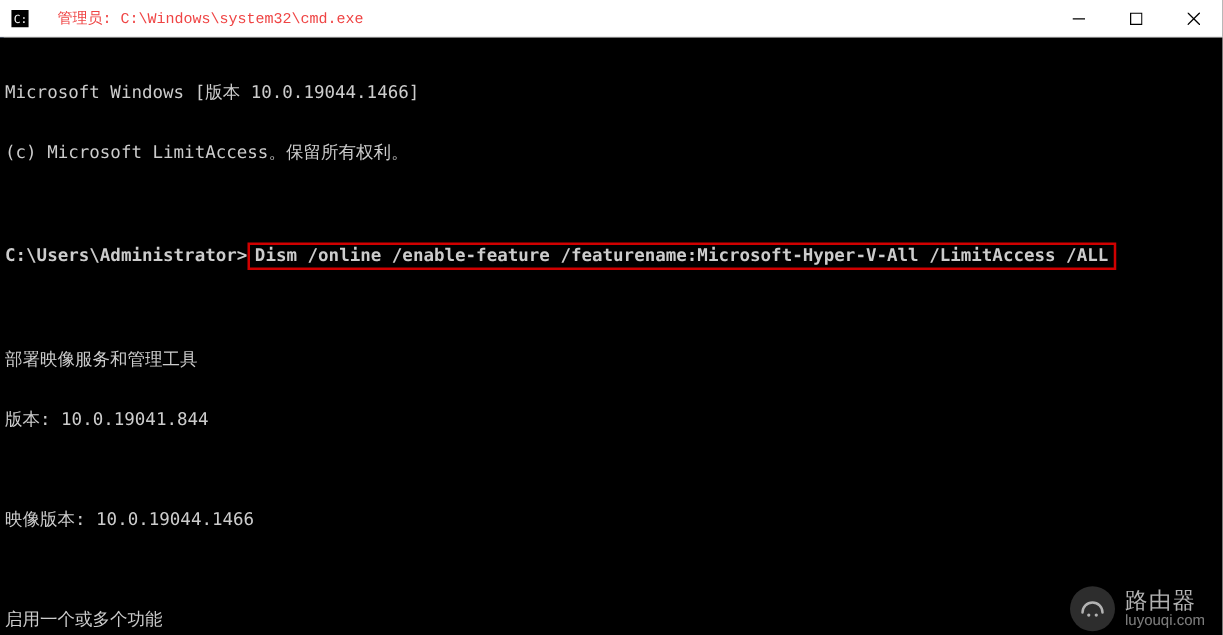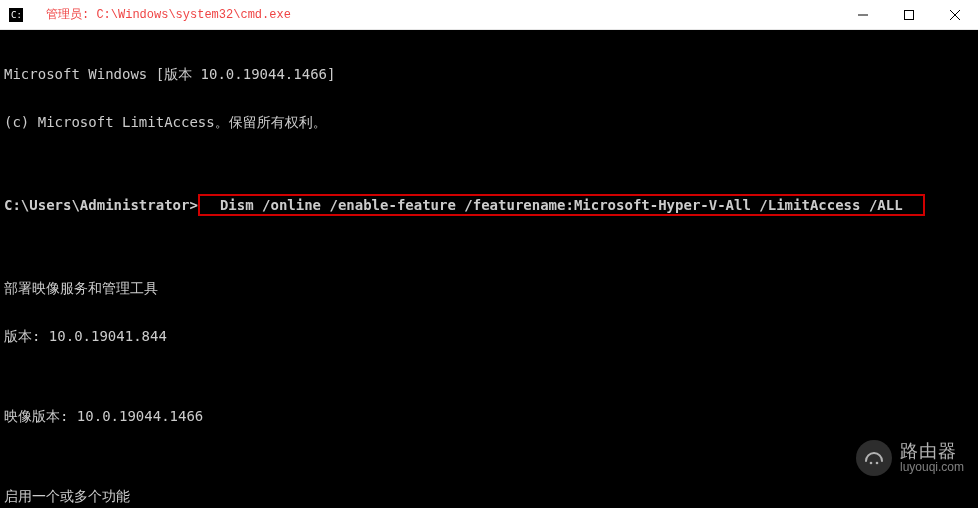--- a/index.html
+++ b/index.html
@@ -65,32 +65,32 @@
       font-size: 14px;
       line-height: 16px;
       padding: 4px 0 0 4px;
       white-space: pre;
       overflow: hidden;
       position: relative;
     }
     .console .line { white-space: pre; }
     .highlight-box {
       border: 2px solid #d00000;
-      padding: 1px 20px;
+      padding: 1px 4px;
       display: inline-block;
     }
     .prompt-line {
       display: flex;
       align-items: center;
       font-weight: bold;
     }
     .watermark {
       position: absolute;
       right: 14px;
-      bottom: 32px;
+      bottom: 3px;
       display: flex;
       align-items: center;
       color: #fff;
       opacity: 0.7;
       font-family: "Microsoft YaHei", sans-serif;
     }
     .watermark-logo {
       width: 36px;
       height: 36px;
       border-radius: 50%;

